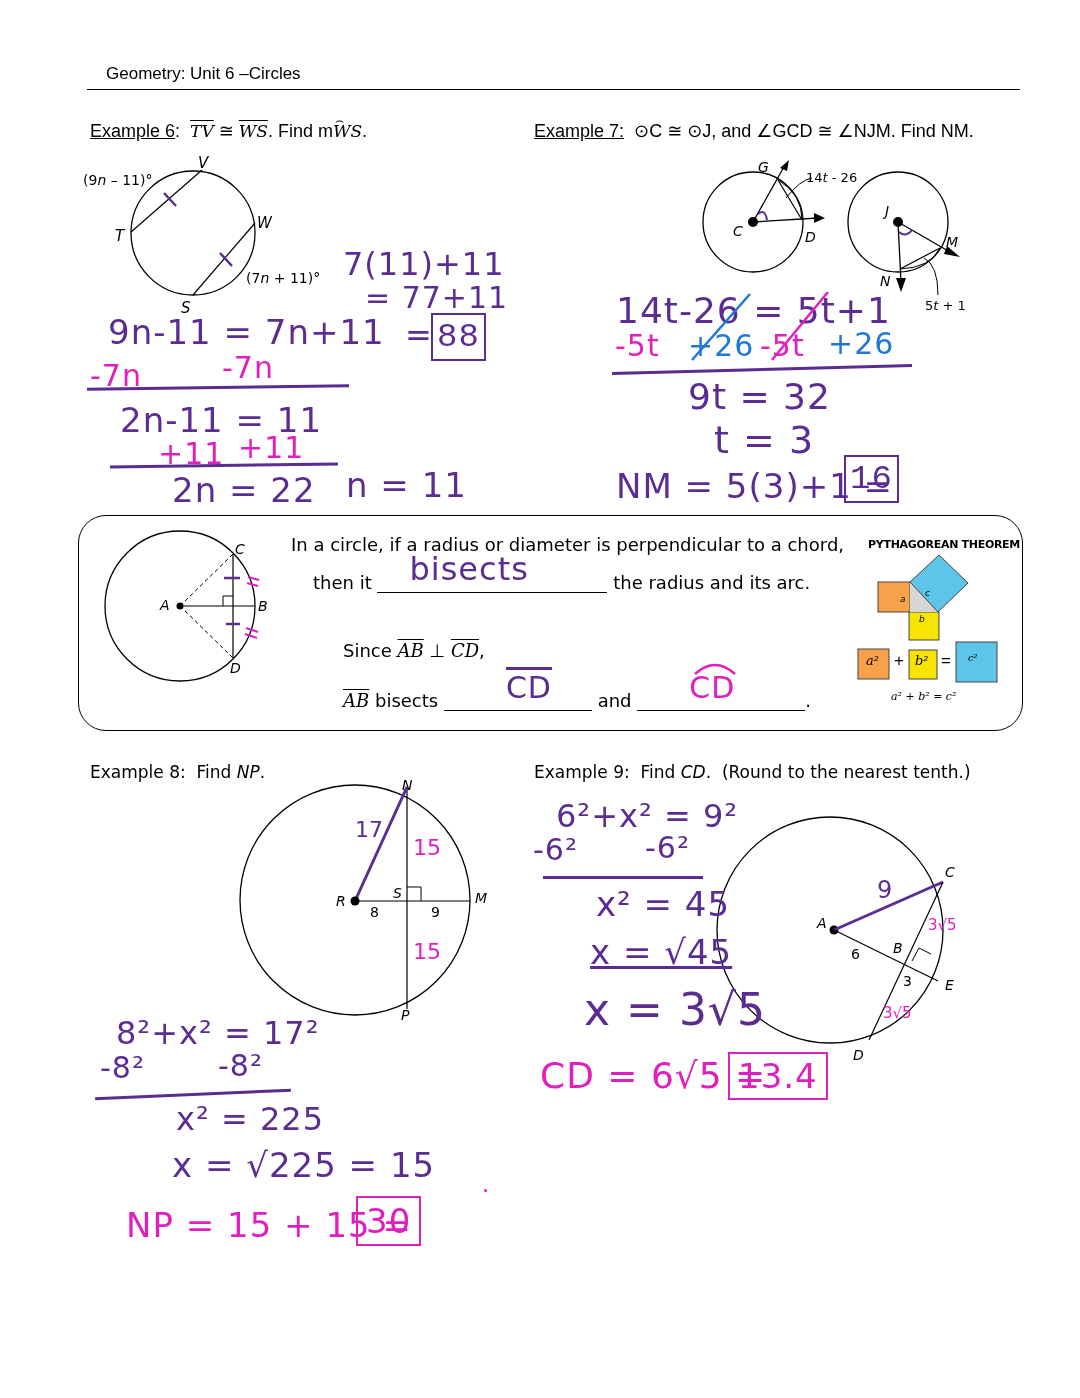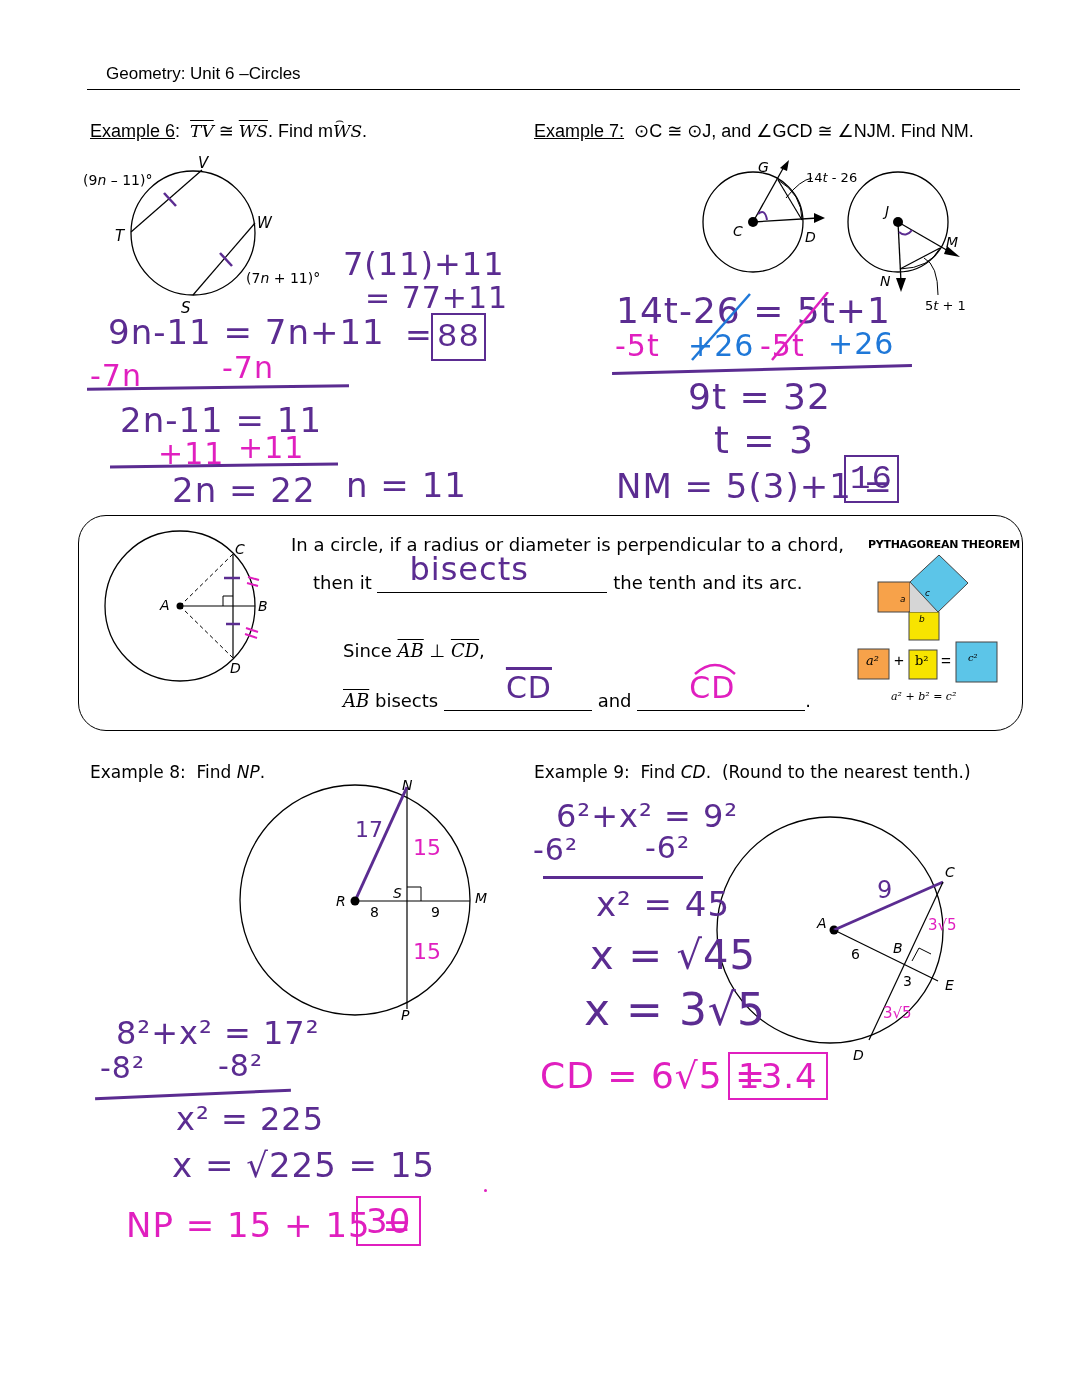--- a/index.html
+++ b/index.html
@@ -136,21 +136,21 @@
   <text x="145" y="34" font-size="14" font-style="italic">C</text>
   <text x="140" y="153" font-size="14" font-style="italic">D</text>
 </svg>
 
 <div class="abs calibri" style="left:291px; top:534px; font-size:18px;">In a circle, if a radius or diameter is perpendicular to a chord,</div>
 <div class="abs calibri" style="left:313px; top:572px; font-size:18px; white-space:nowrap;">
   <span>then it</span>
   <span class="blank" style="width:230px;">
     <span class="abs hw purple" style="left:32px; top:-22px; font-size:32px;">bisects</span>
   </span>
-  <span>the tenth and its arc.</span>
+  <span>the radius and its arc.</span>
 </div>
 <div class="abs calibri" style="left:343px; top:640px; font-size:18px; white-space:nowrap;">
   <span>Since </span><i class="ovl" style="font-family:'DejaVu Serif',serif;">AB</i><span> ⊥ </span><i class="ovl" style="font-family:'DejaVu Serif',serif;">CD</i><span>,</span>
 </div>
 <div class="abs calibri" style="left:343px; top:690px; font-size:18px; white-space:nowrap;">
   <i class="ovl" style="font-family:'DejaVu Serif',serif;">AB</i><span> bisects</span>
   <span class="blank" style="width:148px;">
     <span class="abs hw purple ovl" style="left:62px; top:-20px; font-size:30px;">CD</span>
   </span>
   <span>and</span>
@@ -170,21 +170,21 @@
   <polygon points="60,32 88,62 118,33 89,5" fill="#5cc5e8" stroke="#444" stroke-width="1"></polygon>
   <text x="50" y="52" font-size="9" font-style="italic" font-family="DejaVu Serif, serif">a</text>
   <text x="75" y="46" font-size="9" font-style="italic" font-family="DejaVu Serif, serif">c</text>
   <text x="69" y="72" font-size="9" font-style="italic" font-family="DejaVu Serif, serif">b</text>
   <rect x="8" y="99" width="31" height="30" fill="#f7a24a" stroke="#444" stroke-width="1"></rect>
   <rect x="59" y="100" width="28" height="29" fill="#f7e400" stroke="#444" stroke-width="1"></rect>
   <rect x="106" y="92" width="41" height="40" fill="#5cc5e8" stroke="#444" stroke-width="1"></rect>
 </svg>
 <div class="abs" style="left:866px; top:653px; font-family:'DejaVu Serif',serif; font-style:italic; font-size:13px;">a²</div>
 <div class="abs" style="left:894px; top:651px; font-size:17px;">+</div>
-<div class="abs" style="left:915px; top:653px; font-family:'DejaVu Serif',serif; font-size:13px;">b²</div>
+<div class="abs" style="left:915px; top:653px; font-family:'DejaVu Serif',serif; font-style:italic; font-size:13px;">b²</div>
 <div class="abs" style="left:941px; top:651px; font-size:17px;">=</div>
 <div class="abs" style="left:968px; top:652px; font-family:'DejaVu Serif',serif; font-style:italic; font-size:10px;">c²</div>
 <div class="abs" style="left:891px; top:690px; font-family:'DejaVu Serif',serif; font-style:italic; font-size:11px;">a² + b² = c²</div>
 
 <div class="abs calibri" style="left:90px; top:762px;">
   <span>Example 8:</span><span style="white-space:pre;">  Find </span><i>NP</i><span>.</span>
 </div>
 
 <svg class="abs" style="left:235px; top:775px;" width="270" height="250">
   <circle cx="120" cy="125" r="115" fill="none" stroke="#000" stroke-width="1.3"></circle>
@@ -236,16 +236,16 @@
   <text x="172" y="98" font-size="24" fill="#5b2c91">9</text>
   <text x="223" y="130" font-size="15" fill="#e01fbf">3√5</text>
   <text x="178" y="218" font-size="15" fill="#e01fbf">3√5</text>
 </svg>
 
 <div class="abs hw purple" style="left:556px; top:797px; font-size:32px;">6²+x² = 9²</div>
 <div class="abs hw purple" style="left:533px; top:832px; font-size:30px;">-6²</div>
 <div class="abs hw purple" style="left:645px; top:830px; font-size:30px;">-6²</div>
 <div class="abs" style="left:543px; top:876px; width:160px; border-top:3px solid #5b2c91;"></div>
 <div class="abs hw purple" style="left:596px; top:884px; font-size:34px;">x² = 45</div>
-<div class="abs hw purple" style="left:590px; top:932px; font-size:40px;">x = √45</div>
+<div class="abs hw purple" style="left:590px; top:932px; font-size:34px;text-decoration:underline;">x = √45</div>
 <div class="abs hw purple" style="left:584px; top:984px; font-size:44px;">x = 3√5</div>
 <div class="abs hw pink" style="left:540px; top:1055px; font-size:36px;">CD = 6√5 =</div>
 <div class="abs hw pink box-pink" style="left:728px; top:1052px; font-size:34px; line-height:44px;">13.4</div>
 
 </body></html>

